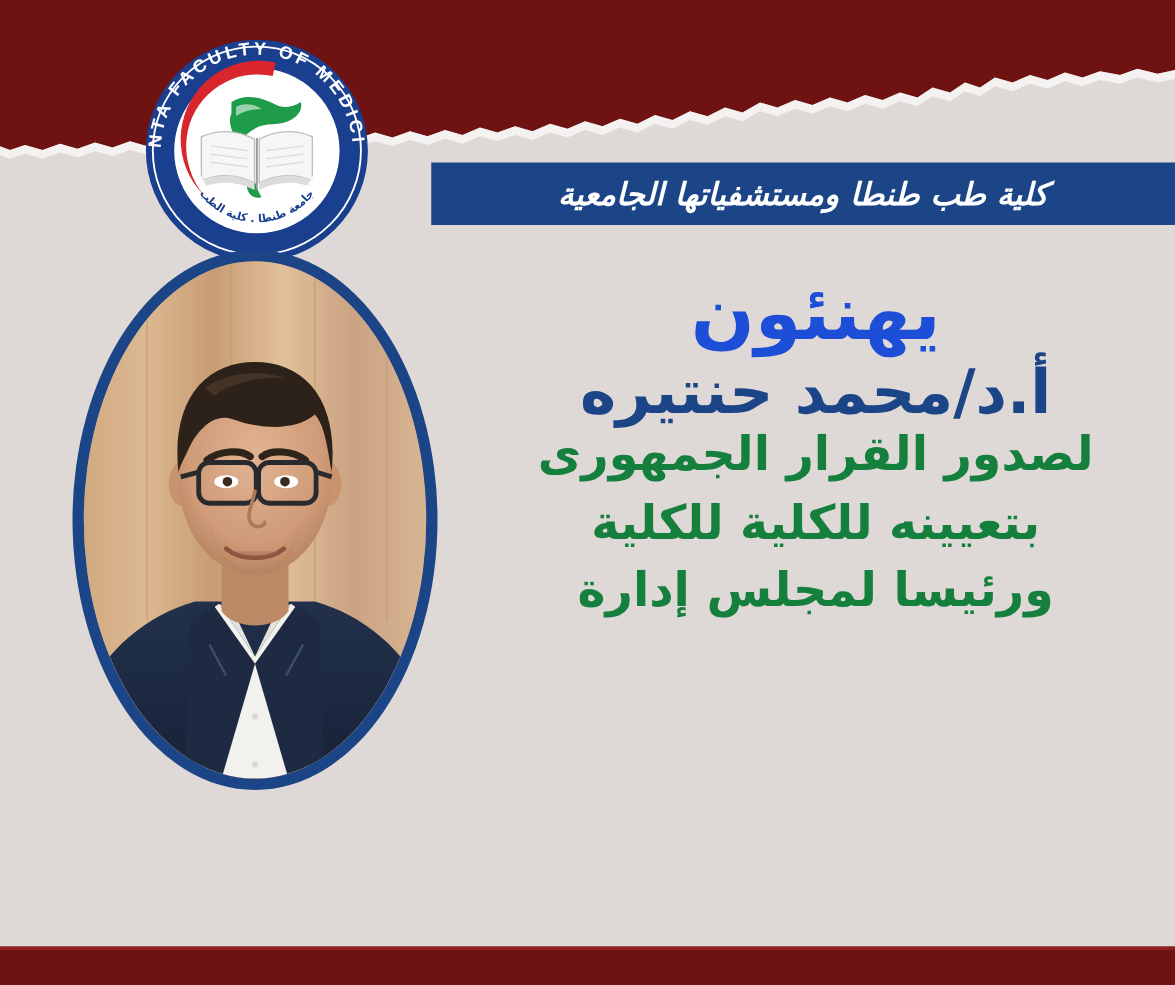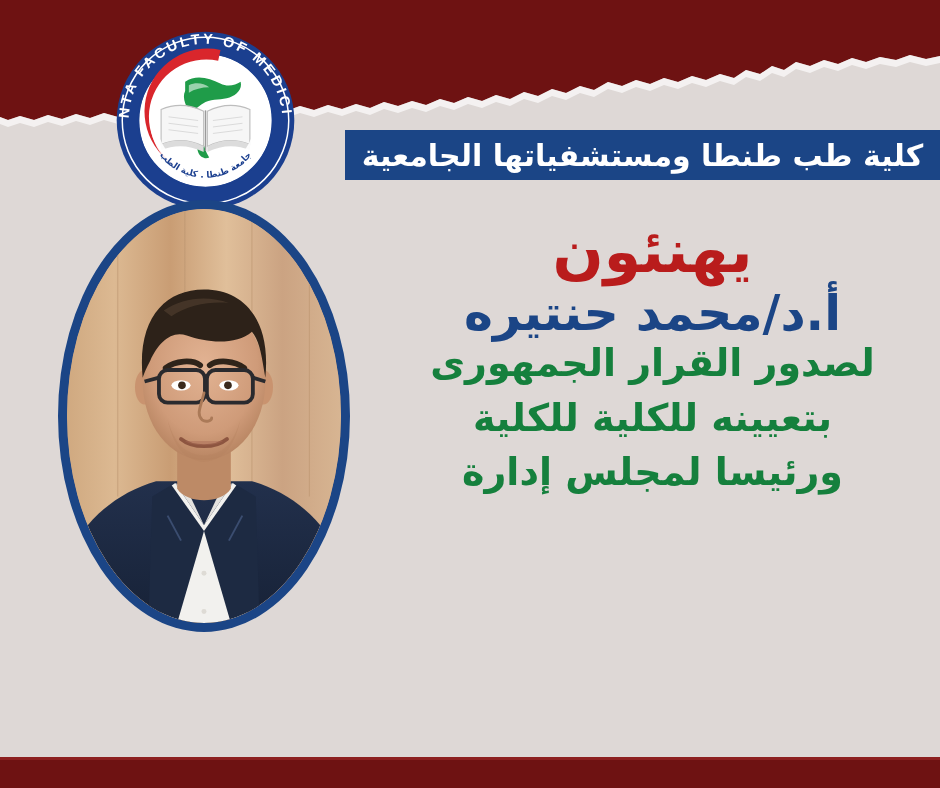--- a/index.html
+++ b/index.html
@@ -55,25 +55,26 @@
     left:345px; top:130px;
     width:595px; height:50px;
     background:#1b4586;
     display:flex;
     align-items:center;
     justify-content:center;
     padding:0 10px;
   }
   .title-banner .txt {
     color:#ffffff;
-    font-size:30px;
+    font-size:25px;
     font-weight:bold;
     direction:rtl;
     white-space:nowrap;
     letter-spacing:0px;
+    font-style:italic;
   }
 
   
   .portrait-wrap {
     position:absolute;
     left:58px; top:200px;
     width:292px; height:432px;
   }
   .portrait-frame {
     position:absolute;
@@ -98,21 +99,21 @@
     width:545px;
     direction:rtl;
     text-align:center;
   }
   .line {
     font-weight:bold;
     line-height:1.12;
     white-space:nowrap;
   }
   .line-congrats {
-    color:#b91c1c;
+    color:#1d4ed8;
     font-size:60px;
     letter-spacing:-1px;
     margin-bottom:2px;
   }
   .line-name {
     color:#1b4586;
     font-size:49px;
   }
   .line-body {
     color:#15803d;

